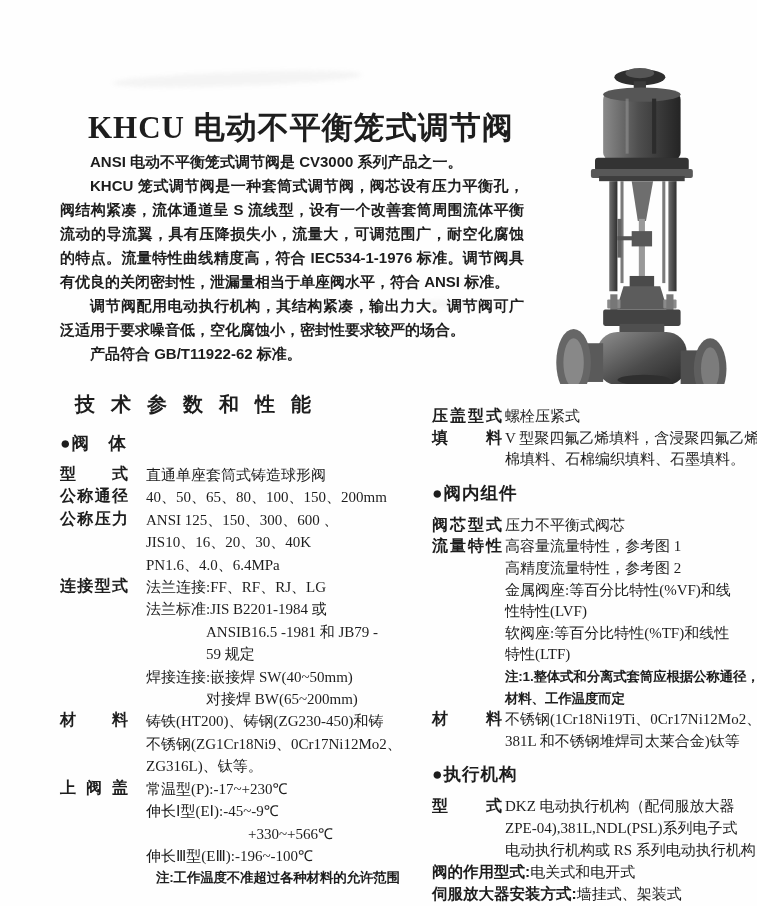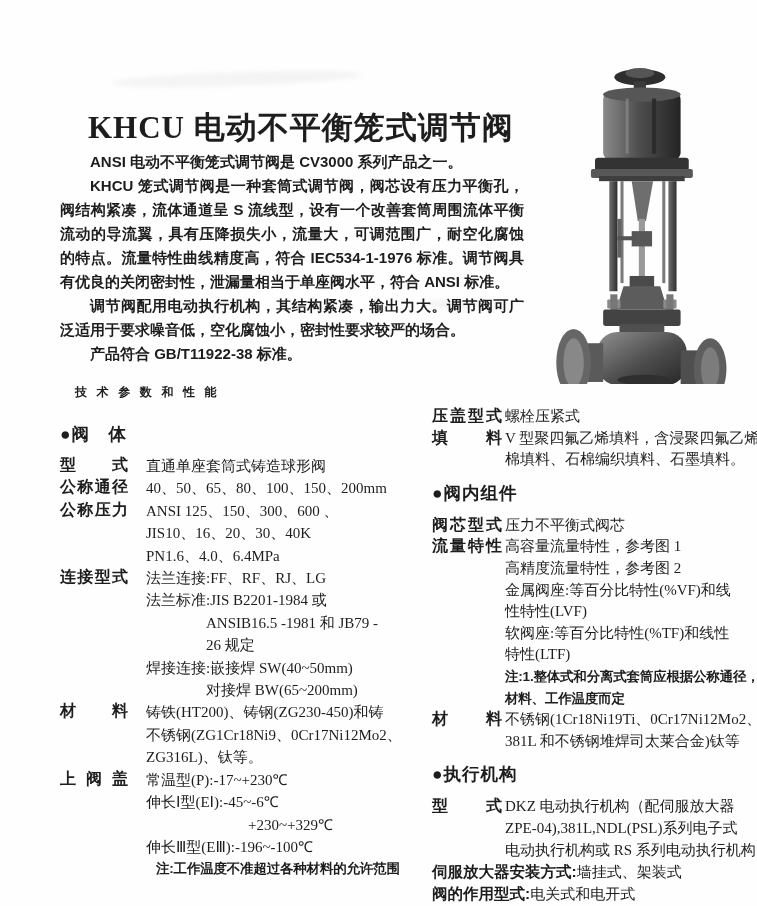--- a/index.html
+++ b/index.html
@@ -20,30 +20,30 @@
   }
   .intro{
     position:absolute;left:60px;top:150px;width:464px;
     font-size:15px;line-height:24px;font-weight:600;
     text-align:justify;
   }
   .intro p{margin:0;text-indent:2em;}
 
   .section-heading{
     position:absolute;left:75px;top:374px;
-    font-size:12px;font-weight:bold;letter-spacing:0.80em;white-space:nowrap;
+    font-size:20px;font-weight:bold;letter-spacing:0.80em;white-space:nowrap;
   }
 
   .col{position:absolute;font-size:15px;}
   .col-left{left:60px;top:416px;width:360px;}
   .col-right{left:432px;top:406px;width:325px;}
 
   .bullet-head{
     font-size:17.5px;font-weight:bold;letter-spacing:1px;
-    margin:6px 0 9px 0;white-space:nowrap;
+    margin:15px 0 9px 0;white-space:nowrap;
   }
   .col-right .bullet-head{margin:10px 12px 10px 0;}
 
   .row{display:flex;align-items:flex-start;}
   .lbl{
     flex:0 0 68px;font-weight:bold;font-size:16px;
     text-align:justify;text-align-last:justify;-moz-text-align-last:justify;
     margin-right:18px;white-space:normal;
   }
   .col-right .lbl{flex:0 0 70px;margin-right:3px;}
@@ -73,21 +73,21 @@
 
   <div class="smudge a"></div>
   <div class="smudge b"></div>
 
   <h1 class="doc-title">KHCU 电动不平衡笼式调节阀</h1>
 
   <div class="intro">
     <p>ANSI 电动不平衡笼式调节阀是 CV3000 系列产品之一。</p>
     <p>KHCU 笼式调节阀是一种套筒式调节阀，阀芯设有压力平衡孔，阀结构紧凑，流体通道呈 S 流线型，设有一个改善套筒周围流体平衡流动的导流翼，具有压降损失小，流量大，可调范围广，耐空化腐蚀的特点。流量特性曲线精度高，符合 IEC534-1-1976 标准。调节阀具有优良的关闭密封性，泄漏量相当于单座阀水平，符合 ANSI 标准。</p>
     <p>调节阀配用电动执行机构，其结构紧凑，输出力大。调节阀可广泛适用于要求噪音低，空化腐蚀小，密封性要求较严的场合。</p>
-    <p>产品符合 GB/T11922-38 标准。</p>
+    <p>产品符合 GB/T11922-62 标准。</p>
   </div>
 
   <div class="photo">
     <svg viewBox="0 0 200 312" width="204" height="318">
       <defs>
         <linearGradient id="gAct" x1="0" y1="0" x2="1" y2="0">
           <stop offset="0" stop-color="#8a8a8a"></stop>
             <stop offset="0.45" stop-color="#4f4f4f"></stop>
             <stop offset="1" stop-color="#242424"></stop>
         </linearGradient>
@@ -178,41 +178,41 @@
         <div class="ln">PN1.6、4.0、6.4MPa</div>
       </div>
     </div>
 
     <div class="row">
       <span class="lbl">连接型式</span>
       <div class="val">
         <div class="ln">法兰连接:FF、RF、RJ、LG</div>
         <div class="ln">法兰标准:JIS B2201-1984 或</div>
         <div class="ln ind">ANSIB16.5 -1981 和 JB79 -</div>
-        <div class="ln ind">26 规定</div>
+        <div class="ln ind">59 规定</div>
         <div class="ln">焊接连接:嵌接焊 SW(40~50mm)</div>
         <div class="ln ind">对接焊 BW(65~200mm)</div>
       </div>
     </div>
 
     <div class="row">
       <span class="lbl">材料</span>
       <div class="val">
         <div class="ln">铸铁(HT200)、铸钢(ZG230-450)和铸</div>
         <div class="ln">不锈钢(ZG1Cr18Ni9、0Cr17Ni12Mo2、</div>
         <div class="ln">ZG316L)、钛等。</div>
       </div>
     </div>
 
     <div class="row">
       <span class="lbl">上阀盖</span>
       <div class="val">
         <div class="ln">常温型(P):-17~+230℃</div>
-        <div class="ln">伸长Ⅰ型(EⅠ):-45~-6℃</div>
-        <div class="ln ind2">+230~+329℃</div>
+        <div class="ln">伸长Ⅰ型(EⅠ):-45~-9℃</div>
+        <div class="ln ind2">+330~+566℃</div>
         <div class="ln">伸长Ⅲ型(EⅢ):-196~-100℃</div>
         <div class="ln note">注:工作温度不准超过各种材料的允许范围</div>
       </div>
     </div>
   </div>
 
   <div class="col col-right">
     <div class="row">
       <span class="lbl">压盖型式</span>
       <div class="val">
@@ -264,22 +264,22 @@
     <div class="row">
       <span class="lbl">型式</span>
       <div class="val">
         <div class="ln">DKZ 电动执行机构（配伺服放大器</div>
         <div class="ln">ZPE-04),381L,NDL(PSL)系列电子式</div>
         <div class="ln">电动执行机构或 RS 系列电动执行机构</div>
       </div>
     </div>
 
     <div class="full-row">
+      <span class="flabel">阀的作用型式:</span>
+      <span class="fval">电关式和电开式</span>
+    </div>
+    <div class="full-row">
       <span class="flabel">伺服放大器安装方式:</span>
       <span class="fval">墙挂式、架装式</span>
     </div>
-    <div class="full-row">
-      <span class="flabel">阀的作用型式:</span>
-      <span class="fval">电关式和电开式</span>
-    </div>
   </div>
 
 </div>
 
 </body></html>

